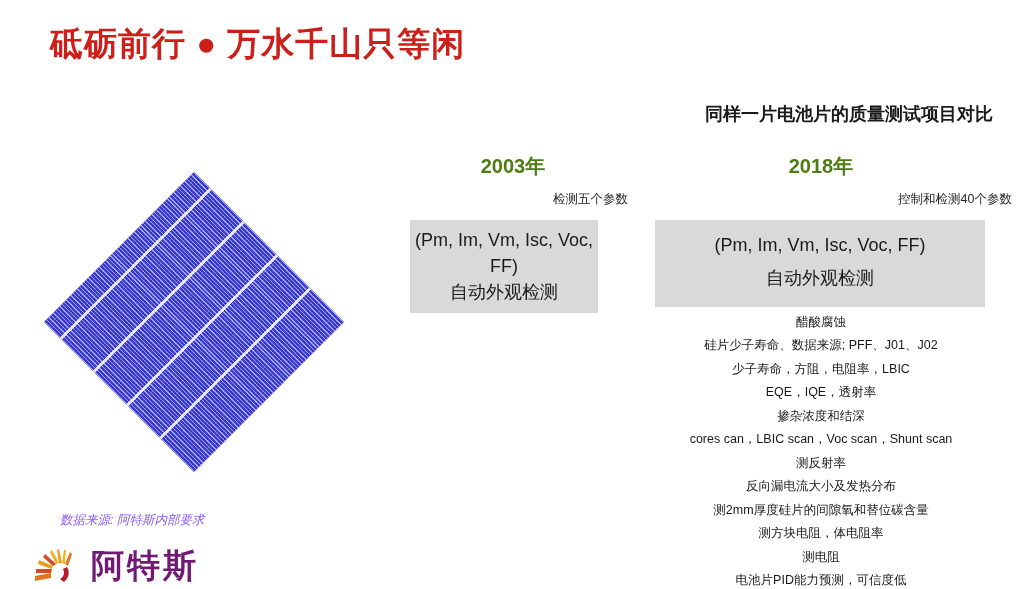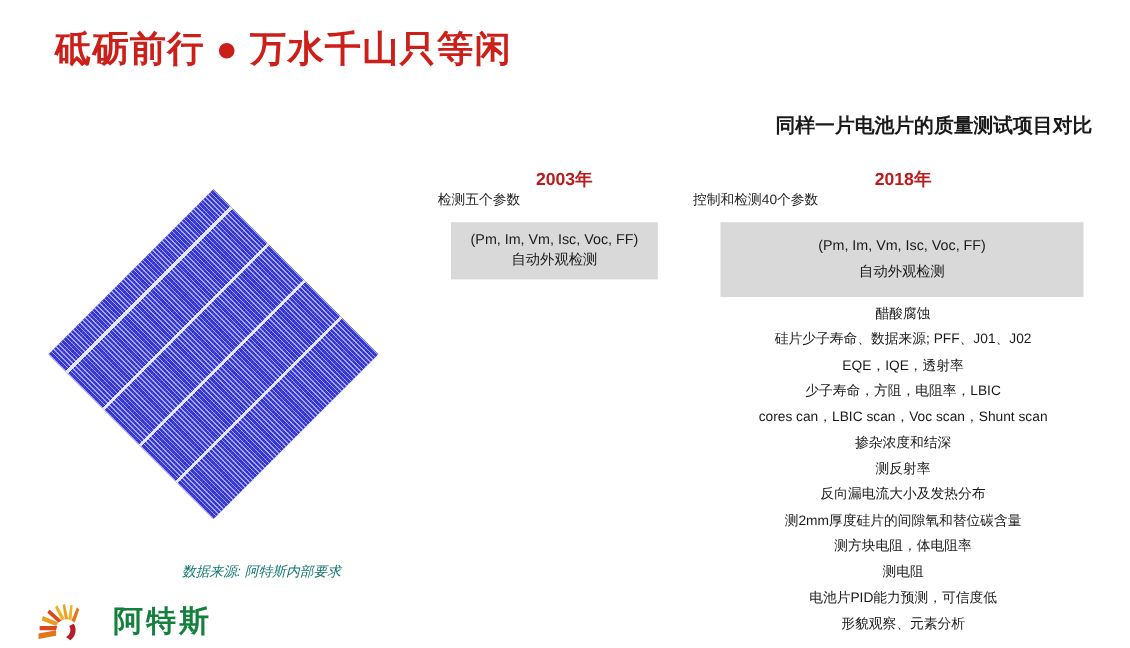--- a/index.html
+++ b/index.html
@@ -45,36 +45,37 @@
   
   .col {
     position: absolute;
     top: 155px;
   }
   .col-2003 { left: 398px; width: 230px; }
   .col-2018 { left: 630px; width: 382px; }
 
   .year-head {
     text-align: center;
-    font-size: 16px;
-    font-weight: bold;
-    color: #b91c1c;
+    font-size: 20px;
+    font-weight: bold;
+    color: #4d7c0f;
     line-height: 1.1;
   }
   .year-sub {
-    text-align: left;
+    text-align: right;
     font-size: 12.5px;
     color: #262626;
+    margin-top: 14px;
   }
 
   .gray-box {
     background: #d9d9d9;
     margin-top: 12px;
     text-align: center;
-    font-size: 13px;
+    font-size: 18px;
     color: #1a1a1a;
   }
   .gray-box.box-2003 {
     margin-left: 12px;
     margin-right: 30px;
     padding: 7px 4px 8px 4px;
     line-height: 1.45;
   }
   .gray-box.box-2018 {
     margin-left: 25px;
@@ -134,41 +135,41 @@
       #3535db;
     box-shadow: 0 0 1px rgba(0,0,0,.25);
   }
 
   
   .source-note {
     position: absolute;
     left: 60px;
     top: 512px;
     width: 250px;
-    text-align: right;
+    text-align: left;
     font-size: 12.5px;
     font-style: italic;
-    color: #0f766e;
+    color: #8b5cf6;
     white-space: nowrap;
   }
 
   
   .logo {
     position: absolute;
     left: 33px;
     top: 546px;
     display: flex;
     align-items: center;
   }
   .logo-mark { width: 46px; height: 38px; display: block; }
   .logo-text {
-    margin-left: 24px;
-    font-size: 27px;
-    font-weight: bold;
-    color: #15803d;
+    margin-left: 12px;
+    font-size: 33px;
+    font-weight: bold;
+    color: #701a75;
     letter-spacing: 3px;
     line-height: 1;
   }
 </style>
 </head>
 <body>
 
 <div class="slide-title">砥砺前行 ● 万水千山只等闲</div>
 
 <div class="subtitle">同样一片电池片的质量测试项目对比</div>
@@ -208,24 +209,24 @@
 <div class="col col-2018">
   <div class="year-head">2018年</div>
   <div class="year-sub">控制和检测40个参数</div>
   <div class="gray-box box-2018">
     <div>(Pm, Im, Vm, Isc, Voc, FF)</div>
     <div>自动外观检测</div>
   </div>
   <div class="list-2018" id="list-2018">
       <div class="li">醋酸腐蚀</div>
       <div class="li">硅片少子寿命、数据来源; PFF、J01、J02</div>
+      <div class="li">少子寿命，方阻，电阻率，LBIC</div>
       <div class="li">EQE，IQE，透射率</div>
-      <div class="li">少子寿命，方阻，电阻率，LBIC</div>
+      <div class="li">掺杂浓度和结深</div>
       <div class="li">cores can，LBIC scan，Voc scan，Shunt scan</div>
-      <div class="li">掺杂浓度和结深</div>
       <div class="li">测反射率</div>
       <div class="li">反向漏电流大小及发热分布</div>
       <div class="li">测2mm厚度硅片的间隙氧和替位碳含量</div>
       <div class="li">测方块电阻，体电阻率</div>
       <div class="li">测电阻</div>
       <div class="li">电池片PID能力预测，可信度低</div>
       <div class="li">形貌观察、元素分析</div>
     </div>
 </div>
 

